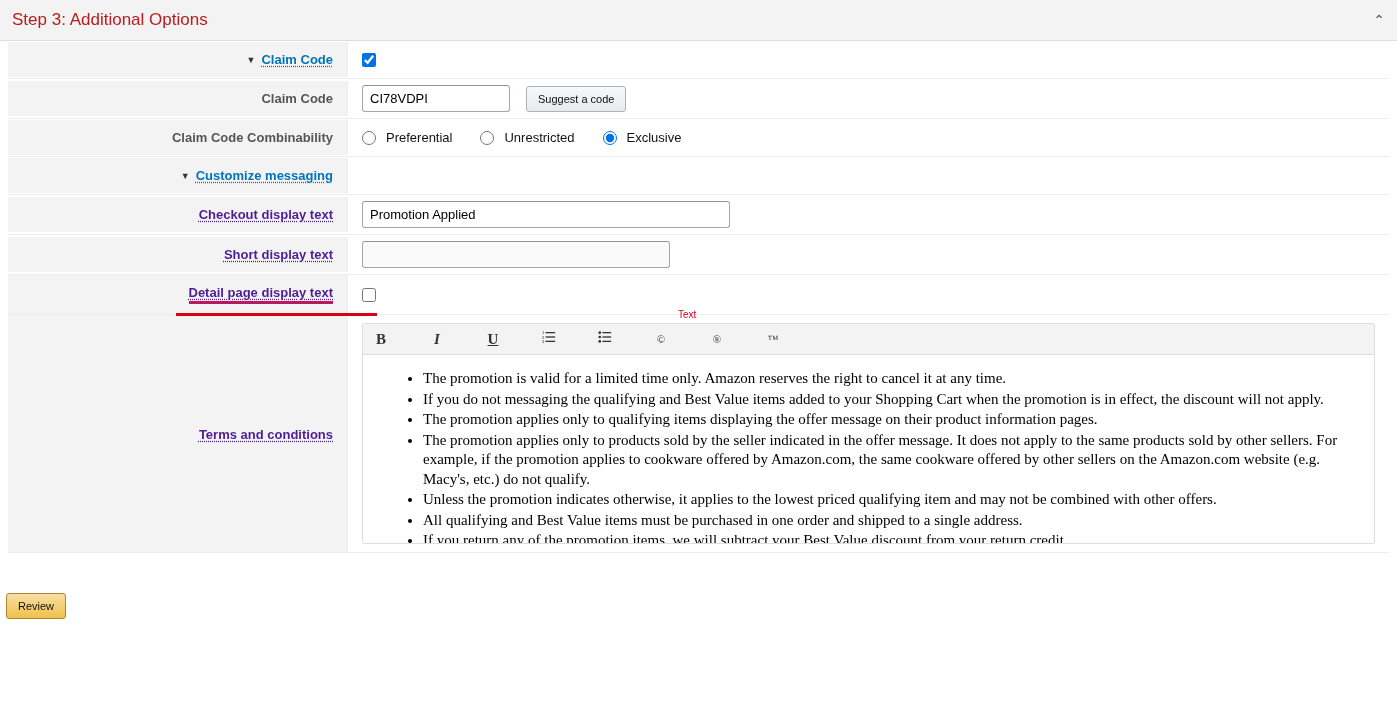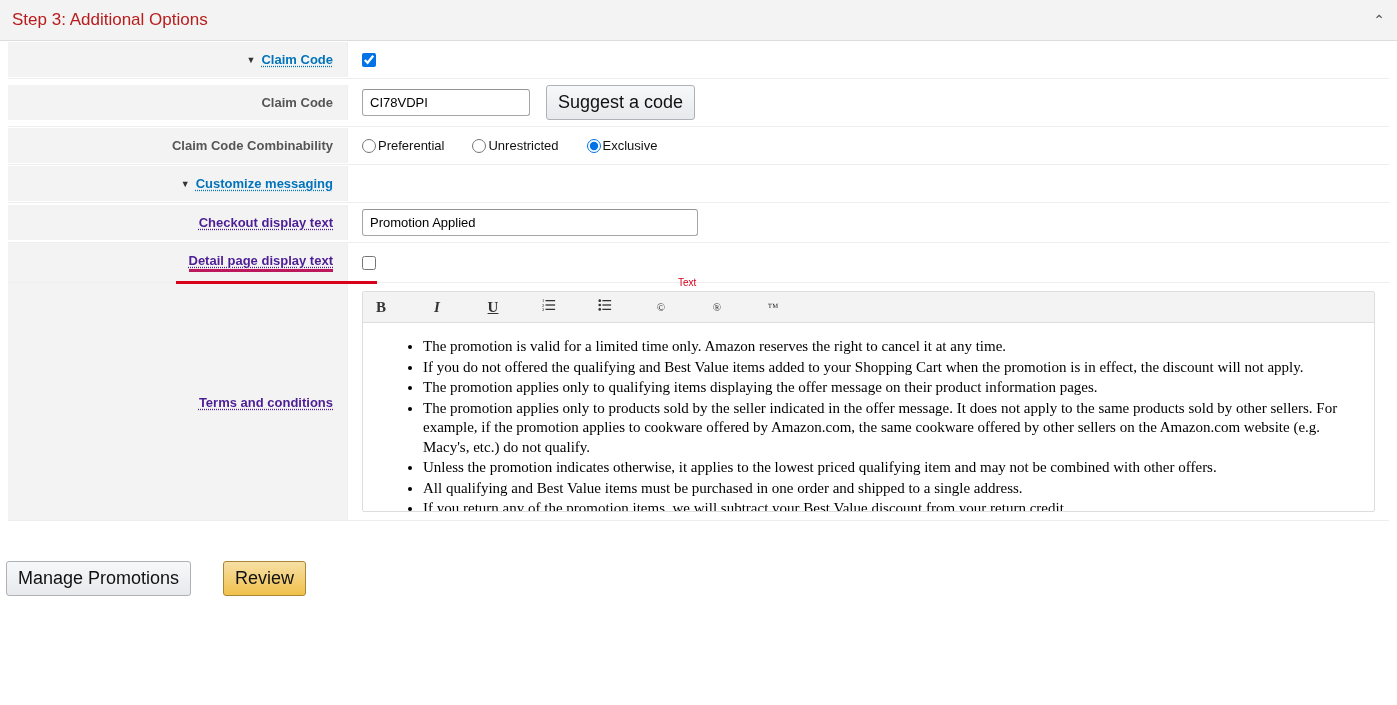--- a/index.html
+++ b/index.html
@@ -37,47 +37,47 @@
 .label-cell.link .tri { color: #333; }
 .value-cell { flex: 1; padding: 6px 14px; display: flex; align-items: center; gap: 16px; }
 
 input[type="text"] {
   border: 1px solid #a6a6a6;
   border-top-color: #949494;
   border-radius: 3px;
   padding: 5px 7px;
   font-size: 13px;
   background: #fff;
-  width: 168px;
-}
-input.wide { width: 336px; }
+  width: 148px;
+}
+input.wide { width: 368px; }
 input.wide2 { width: 308px; background: #fafafa; }
 
 .btn {
   background: linear-gradient(#f7f8fa,#e7e9ec);
   border: 1px solid #adb1b8;
   border-radius: 3px;
   padding: 6px 11px;
-  font-size: 18px;
+  font-size: 11px;
   cursor: pointer;
   color: #111;
 }
 .btn-primary {
   background: linear-gradient(#f7dfa5,#f0c14b);
   border-color: #a88734;
 }
 
 .checkbox-custom {
   width: 14px; height: 14px;
   accent-color: #0073e6;
   cursor: pointer;
 }
 
 .radio-group { display: flex; gap: 28px; align-items: center; }
-.radio-item { display: flex; gap: 2px; align-items: center; cursor: pointer; }
+.radio-item { display: flex; gap: 10px; align-items: center; cursor: pointer; }
 .radio-item input[type="radio"] { width: 14px; height: 14px; accent-color: #0073e6; cursor: pointer; }
 .radio-item label { font-size: 13px; color: #111; cursor: pointer; }
 
 .red-underline { border-bottom: 3px solid #be185d; display: inline-block; padding-bottom: 1px; }
 .small-red { color: #d9001b; font-size: 10px; margin-left: auto; padding-right: 8px; }
 
 .editor-wrap { flex: 1; border: 1px solid #ddd; border-radius: 2px; position: relative; }
 .editor-toolbar {
   background: #f3f3f3;
   border-bottom: 1px solid #ddd;
@@ -176,20 +176,28 @@
 
   <div class="form-row">
     <div class="label-cell">
       <span class="dotted">Checkout display text</span>
     </div>
     <div class="value-cell">
       <input type="text" class="wide" value="Promotion Applied" style="">
     </div>
   </div>
 
+  <div class="form-row">
+    <div class="label-cell">
+      <span class="dotted">Short display text</span>
+    </div>
+    <div class="value-cell">
+      <input type="text" class="wide2" value="" style="">
+    </div>
+  </div>
 
   <div class="form-row detail-row-wrap" style="position:relative;">
     <div class="label-cell" style="position:relative;">
       <span class="red-underline"><span class="dotted">Detail page display text</span></span>
       <span style="position:absolute; bottom:-2px; left:168px; right:-30px; height:3px; background:#d9001b;"></span>
     </div>
     <div class="value-cell" style="position:relative;">
       <input type="checkbox" class="checkbox-custom" style="">
       <span class="small-red" style="position:absolute; left:330px; bottom:-12px;">Text</span>
     </div>
@@ -225,30 +233,29 @@
                 <line x1="5" y1="13" x2="15" y2="13" stroke="#333" stroke-width="1.5"></line>
               </svg>
           </span>
           <span class="tool-btn small">©</span>
           <span class="tool-btn small">®</span>
           <span class="tool-btn small">™</span>
         </div>
         <div class="editor-body">
           <ul>
             <li>The promotion is valid for a limited time only. Amazon reserves the right to cancel it at any time.</li>
-            <li>If you do not offered the qualifying and Best Value items added to your Shopping Cart when the promotion is in effect, the discount will not apply.</li>
+            <li>If you do not messaging the qualifying and Best Value items added to your Shopping Cart when the promotion is in effect, the discount will not apply.</li>
             <li>The promotion applies only to qualifying items displaying the offer message on their product information pages.</li>
             <li>The promotion applies only to products sold by the seller indicated in the offer message. It does not apply to the same products sold by other sellers. For example, if the promotion applies to cookware offered by Amazon.com, the same cookware offered by other sellers on the Amazon.com website (e.g. Macy's, etc.) do not qualify.</li>
             <li>Unless the promotion indicates otherwise, it applies to the lowest priced qualifying item and may not be combined with other offers.</li>
             <li>All qualifying and Best Value items must be purchased in one order and shipped to a single address.</li>
             <li>If you return any of the promotion items, we will subtract your Best Value discount from your return credit.</li>
           </ul>
         </div>
       </div>
     </div>
   </div>
 
 </div>
 
 <div class="footer-actions">
-  <button class="btn">Manage Promotions</button>
   <button class="btn btn-primary">Review</button>
 </div>
 
 </body></html>

